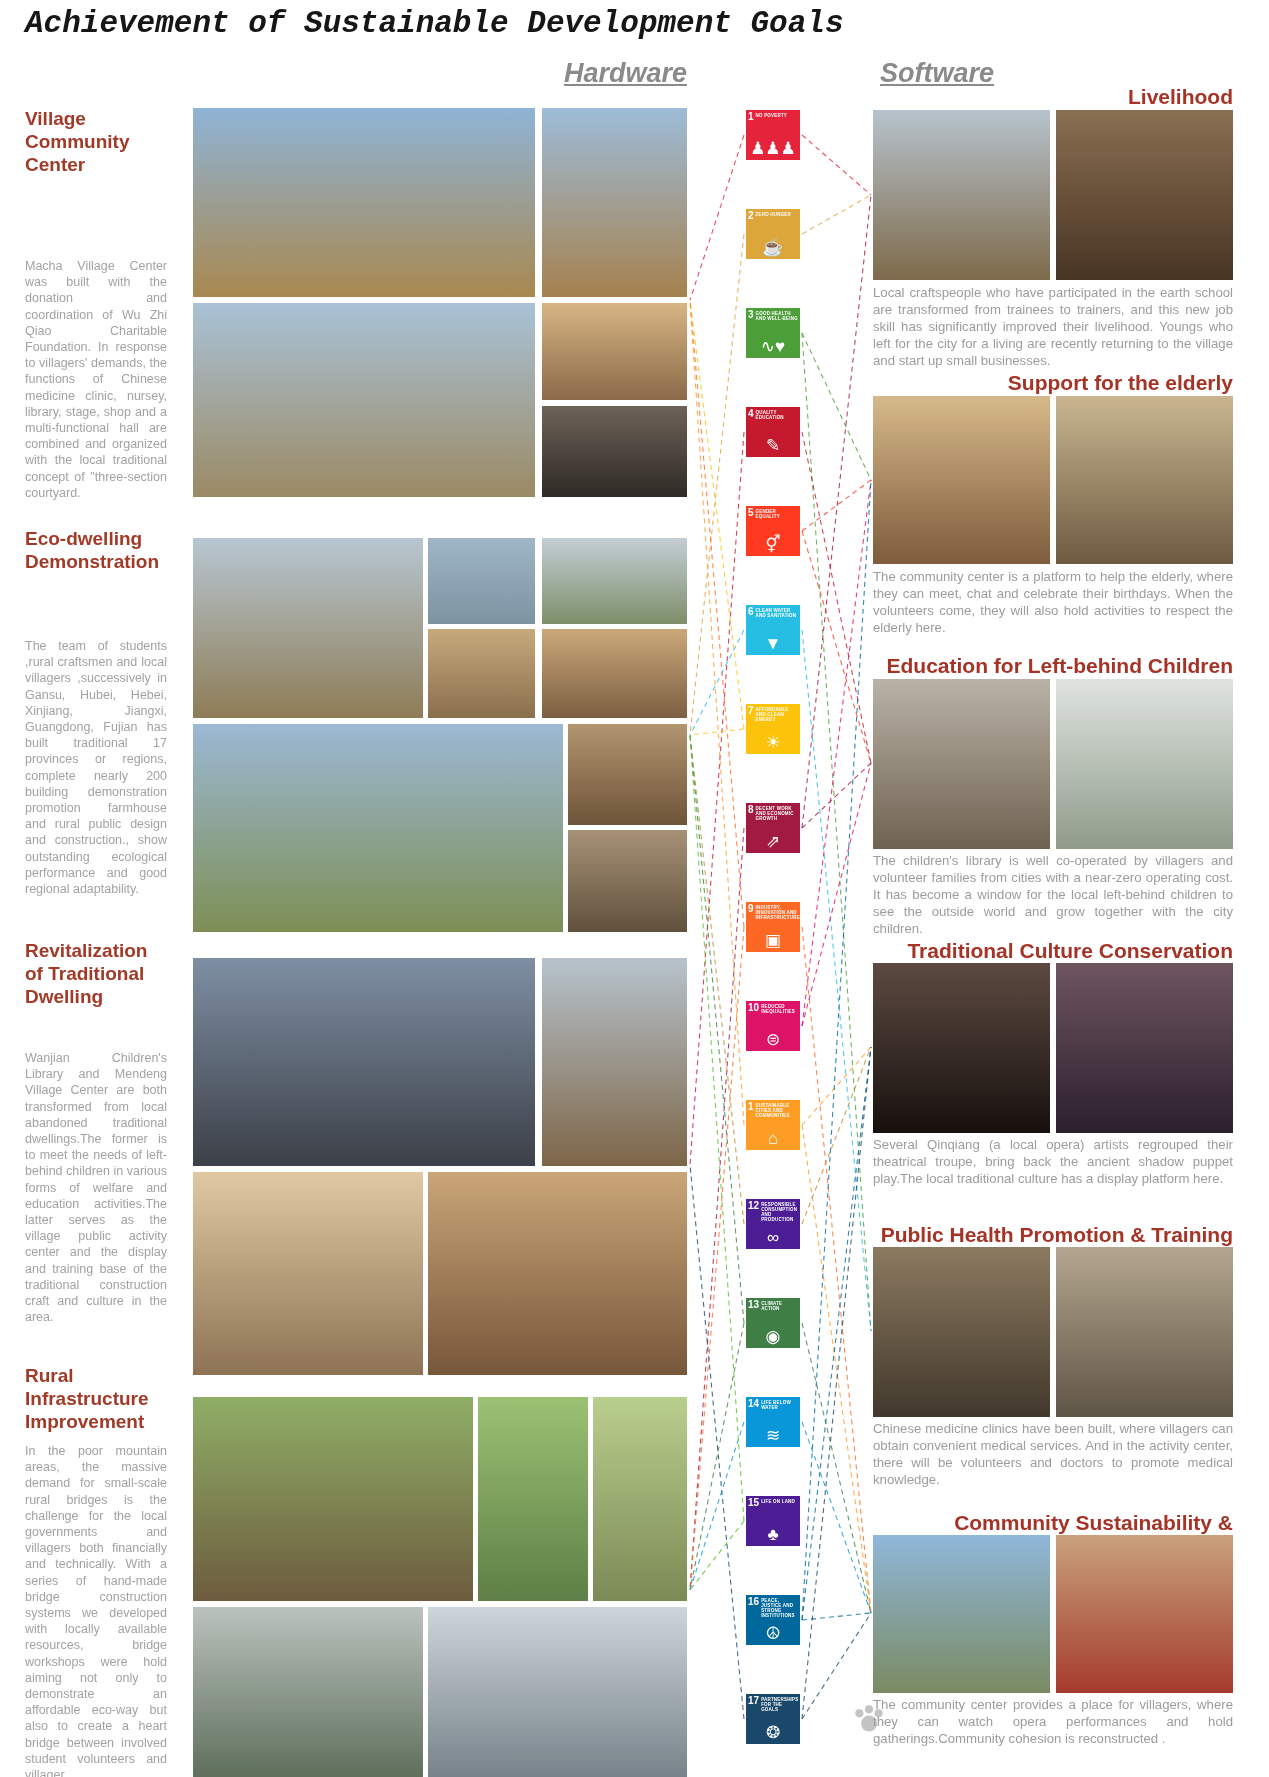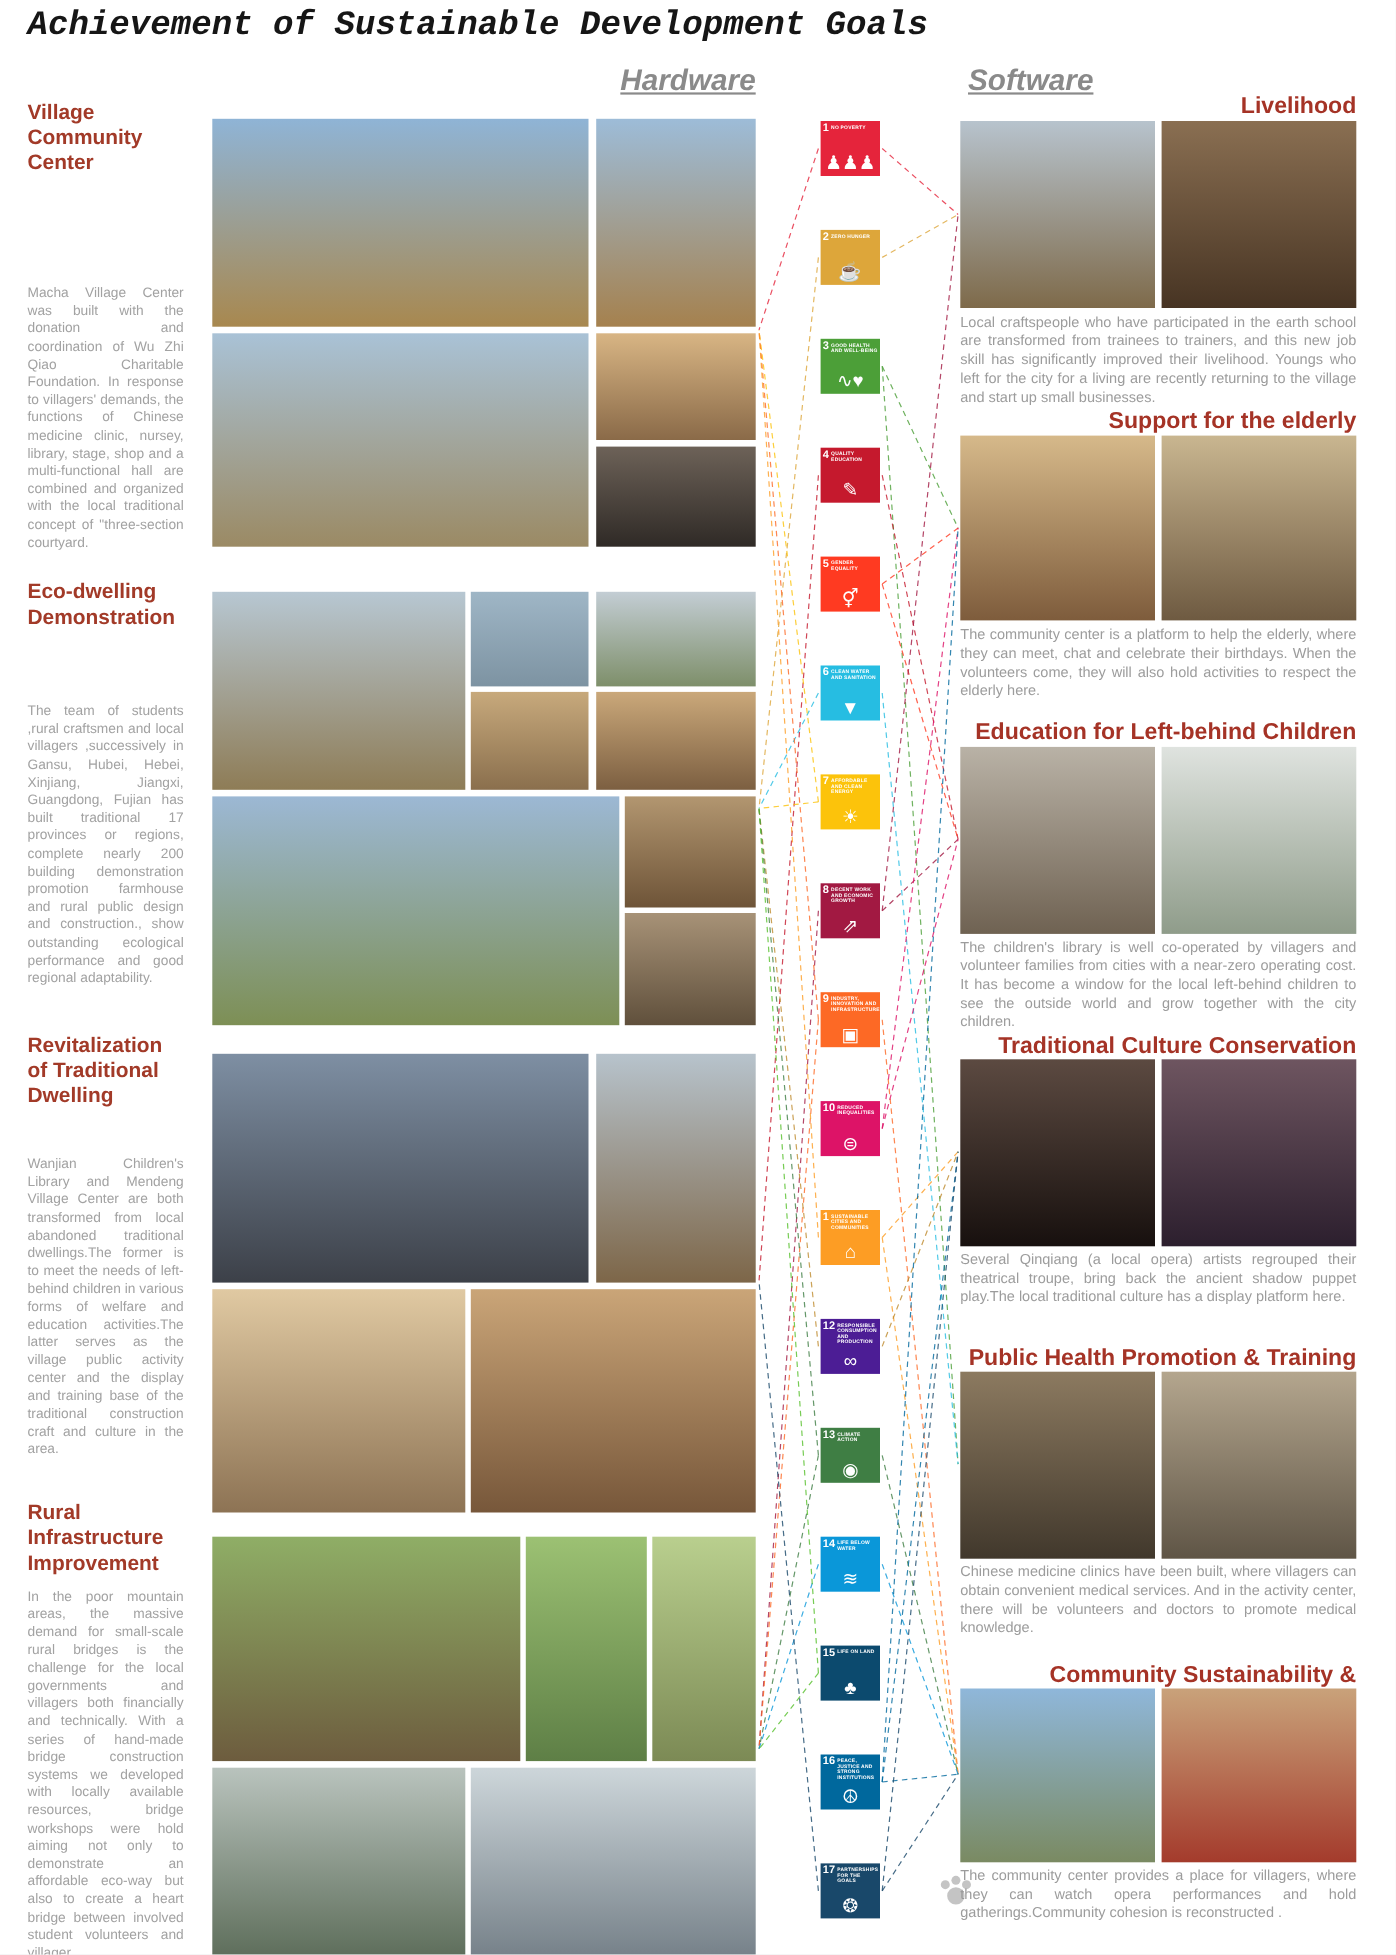--- a/index.html
+++ b/index.html
@@ -40,21 +40,21 @@
 </style>
 </head>
 <body>
 
 <div id="poster">
   <h1 id="page-title">Achievement of Sustainable Development Goals</h1>
   <div class="col-label" id="hw-label">Hardware</div>
   <div class="col-label" id="sw-label">Software</div>
 
   <div id="left-col">
-      <div class="l-sec-title" style="top: 92px;">Village Community Center</div>
+      <div class="l-sec-title" style="top: 108px;">Village Community Center</div>
       <div class="l-sec-body" style="top: 258px;">Macha Village Center was built with the donation and coordination of Wu Zhi Qiao Charitable Foundation. In response to villagers' demands, the functions of Chinese medicine clinic, nursey, library, stage, shop and a multi-functional hall are combined and organized with the local traditional concept of "three-section courtyard.</div>
       <div class="l-sec-title" style="top: 528px;">Eco-dwelling Demonstration</div>
       <div class="l-sec-body" style="top: 638px;">The team of students ,rural craftsmen and local villagers ,successively in Gansu, Hubei, Hebei, Xinjiang, Jiangxi, Guangdong, Fujian has built traditional 17 provinces or regions, complete nearly 200 building demonstration promotion farmhouse and rural public design and construction., show outstanding ecological performance and good regional adaptability.</div>
       <div class="l-sec-title" style="top: 940px;">Revitalization of Traditional Dwelling</div>
       <div class="l-sec-body" style="top: 1050px;">Wanjian Children's Library and Mendeng Village Center are both transformed from local abandoned traditional dwellings.The former is to meet the needs of left-behind children in various forms of welfare and education activities.The latter serves as the village public activity center and the display and training base of the traditional construction craft and culture in the area.</div>
       <div class="l-sec-title" style="top: 1365px;">Rural Infrastructure Improvement</div>
       <div class="l-sec-body" style="top: 1443px;">In the poor mountain areas, the massive demand for small-scale rural bridges is the challenge for the local governments and villagers both financially and technically. With a series of hand-made bridge construction systems we developed with locally available resources, bridge workshops were hold aiming not only to demonstrate an affordable eco-way but also to create a heart bridge between involved student volunteers and villager.</div>
     </div>
   <div id="photo-area">
       <div class="photo" title="Macha village center on loess hillside" style="left: 193px; top: 108px; width: 342px; height: 189px; background: linear-gradient(rgb(143, 180, 214) 0%, rgb(168, 136, 79) 100%);"></div>
@@ -216,21 +216,21 @@
         </div>
         <div class="sdg-glyph">◉</div>
       </div>
       <div class="sdg-tile" style="top: 1397px; background: rgb(10, 151, 217);">
         <div class="sdg-head">
           <span class="sdg-num">14</span>
           <span class="sdg-label">LIFE BELOW WATER</span>
         </div>
         <div class="sdg-glyph">≋</div>
       </div>
-      <div class="sdg-tile" style="top: 1496px; background: #0c4a6e;">
+      <div class="sdg-tile" style="top: 1496px; background: #4c1d95;">
         <div class="sdg-head">
           <span class="sdg-num">15</span>
           <span class="sdg-label">LIFE ON LAND</span>
         </div>
         <div class="sdg-glyph">♣</div>
       </div>
       <div class="sdg-tile" style="top: 1595px; background: rgb(0, 104, 157);">
         <div class="sdg-head">
           <span class="sdg-num">16</span>
           <span class="sdg-label">PEACE, JUSTICE AND STRONG INSTITUTIONS</span>

